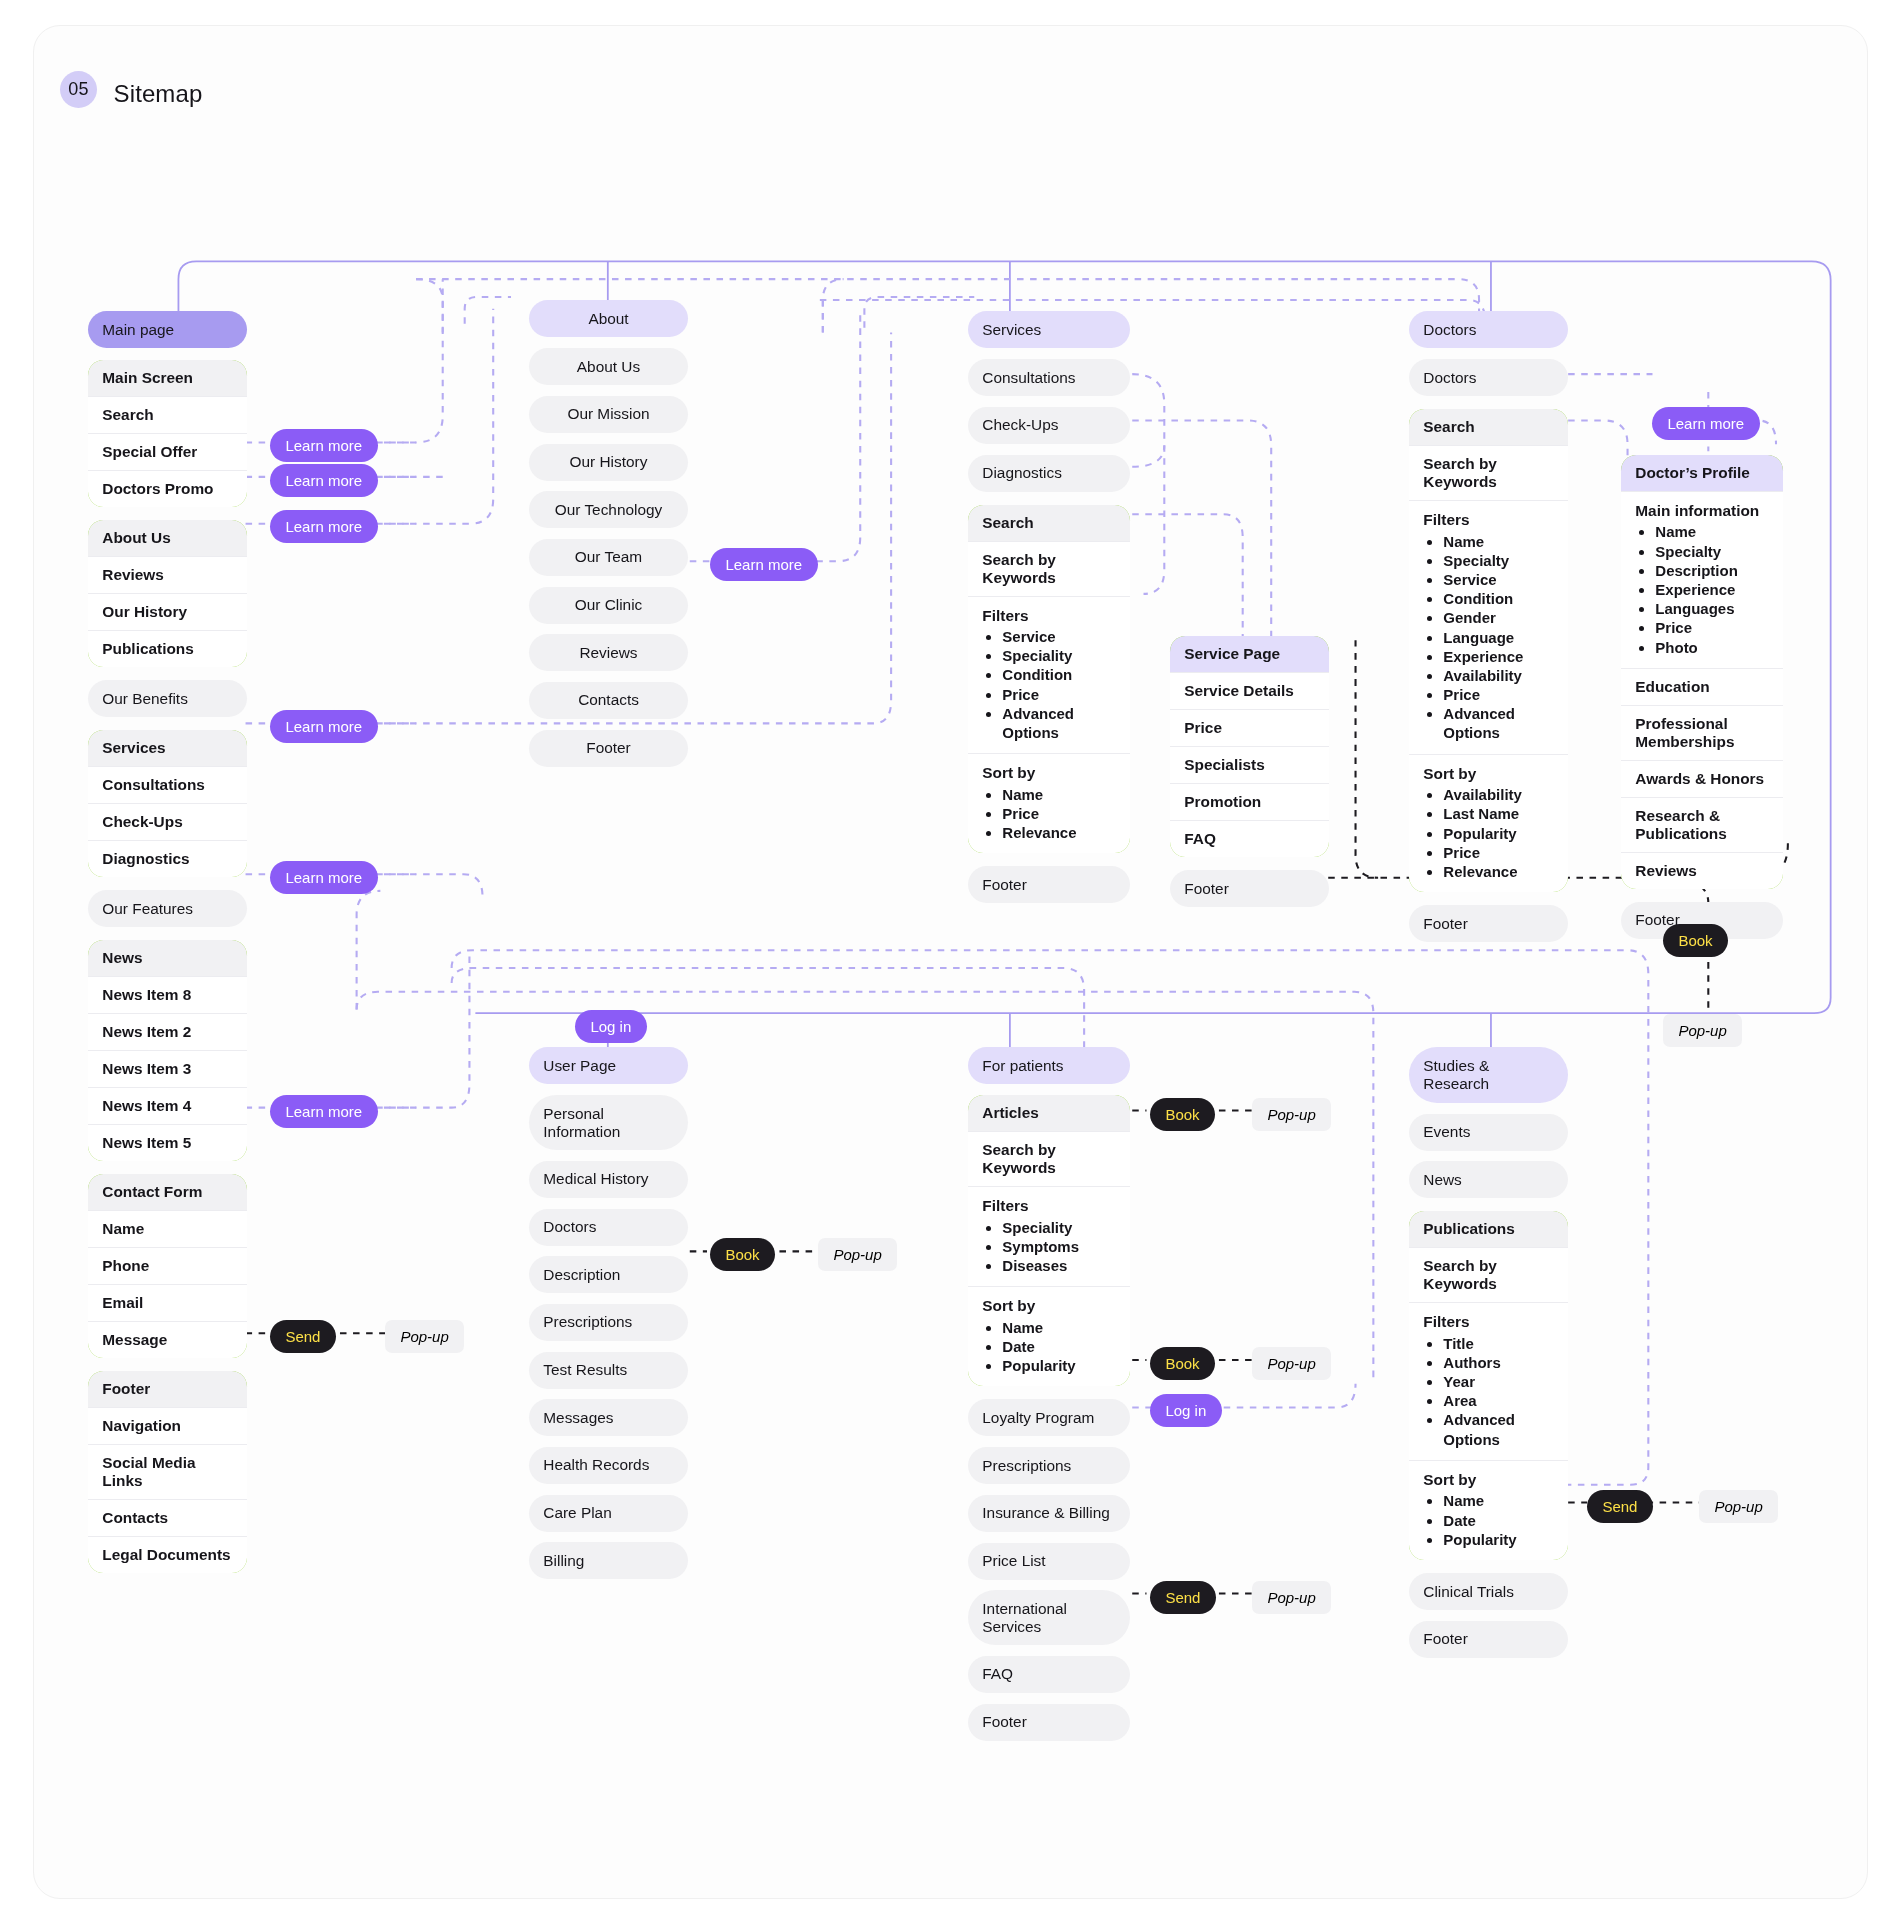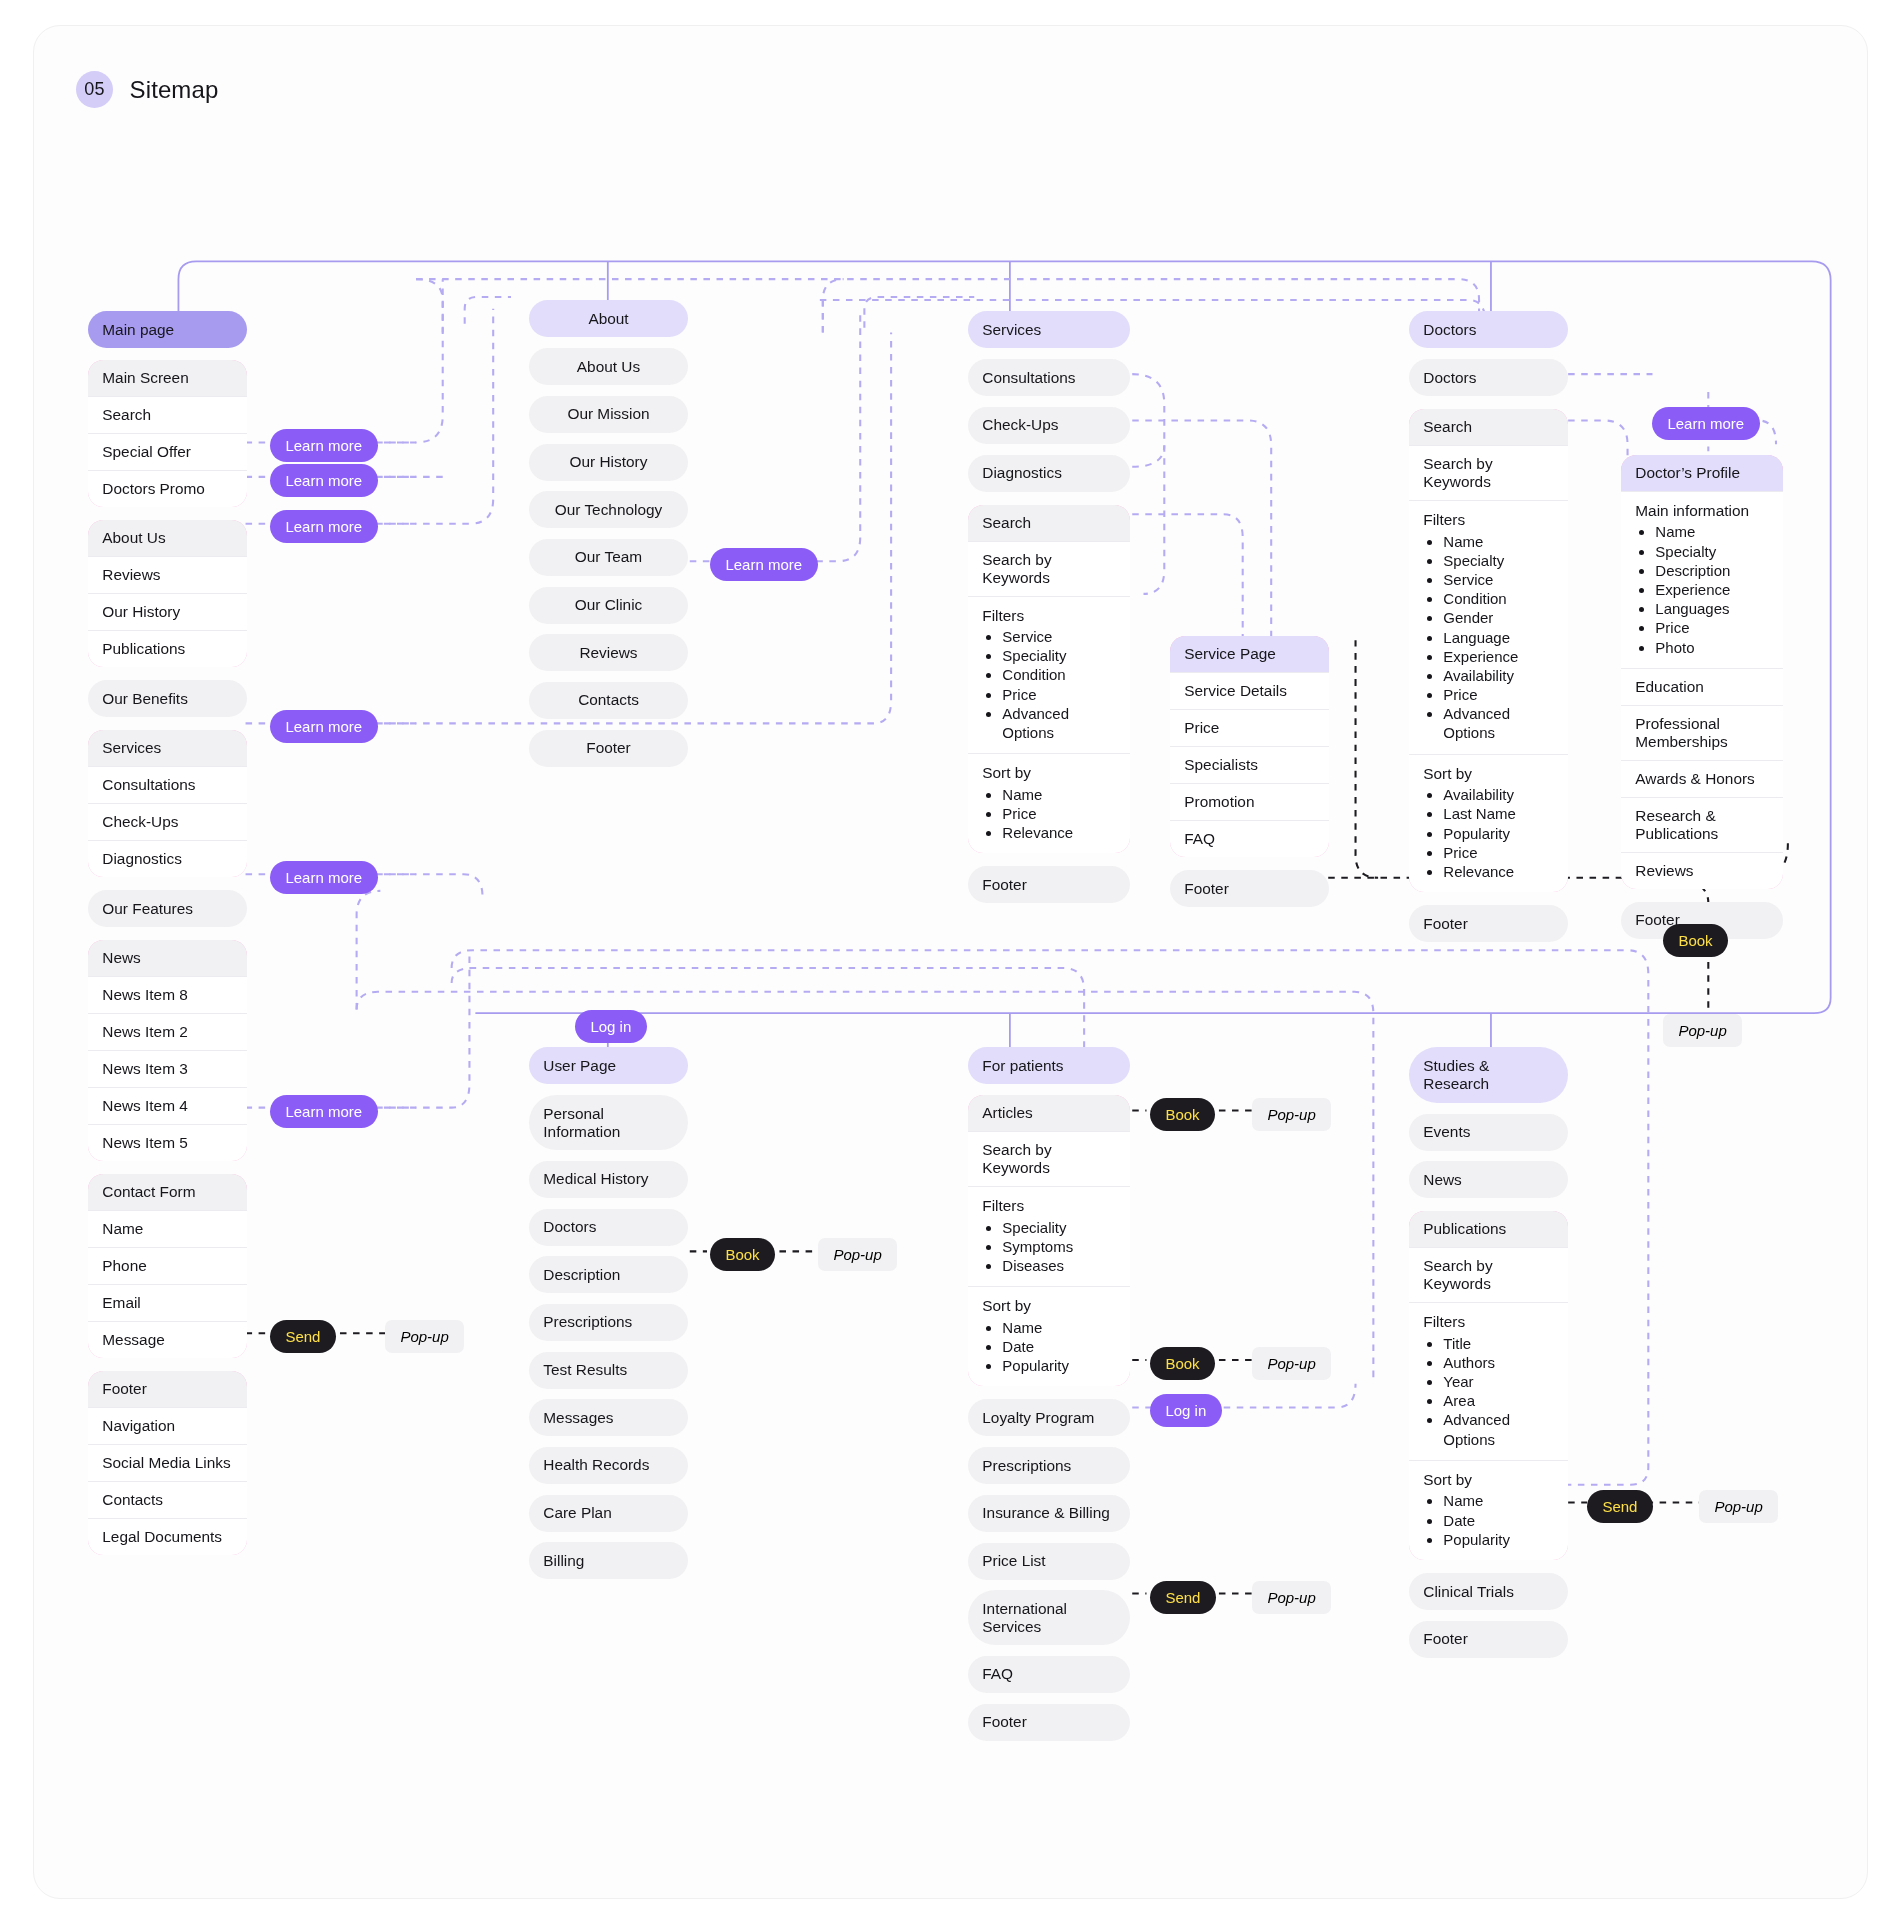--- a/index.html
+++ b/index.html
@@ -17,21 +17,21 @@
   .canvas {
     position: absolute;
     left: 33px; top: 25px;
     width: 1835px; height: 1874px;
     background: #fdfdfd;
     border-radius: 27px;
     border: 0.6px solid #f0f0f0;
   }
 
   
-  .header { position: absolute; left: 76px; top: 71px; display: flex; align-items: center; gap: 16.6px; }
+  .header { position: absolute; left: 60px; top: 71px; display: flex; align-items: flex-end; gap: 16.6px; }
   .num-badge {
     width: 37px; height: 37px; border-radius: 50%;
     background: #d3cdf7;
     display: flex; align-items: center; justify-content: center;
     font-size: 18px; color: #16151a; letter-spacing: 0.3px;
   }
   .page-title { font-size: 24px; color: #16151a; letter-spacing: 0.1px; }
 
   
   #wires { position: absolute; left: 0; top: 0; width: 1901px; height: 1926px; pointer-events: none; }
@@ -47,21 +47,21 @@
     padding: 9.5px 14.3px;
     color: #16151a;
   }
   .pill.root-strong { background: #a79bf0; color: #17161b; }
   .pill.root { background: #e2ddfb; color: #17161b; }
   .pill.badge-purple { background: #8b5cf6; color: #ffffff; padding: 7.7px 15.4px; font-size: 15px; }
   .pill.badge-dark { background: #1d1b20; color: #fde047; padding: 7.7px 15.4px; font-size: 15px; }
   .pill.badge-grey { background: #f1f1f3; color: #000000; padding: 7.7px 15.4px; font-size: 15px; border-radius: 7.1px; font-style: italic; }
 
   
-  .card { border-radius: 15.4px; overflow: hidden; background: #f9a8d4; }
+  .card { border-radius: 15.4px; overflow: hidden; background: #84cc16; font-weight: bold; }
   .card .row {
     font-size: 15.4px; color: #16151a;
     padding: 9px 14.3px;
     background: #ffffff;
     border-top: 0.6px solid #ececf0;
   }
   .card .row:first-child { border-top: none; }
   .card .head { background: #f1f1f3; }
   .card .head.lav { background: #e2ddfb; }
   .card .row.tall { padding: 10px 14.3px; }

